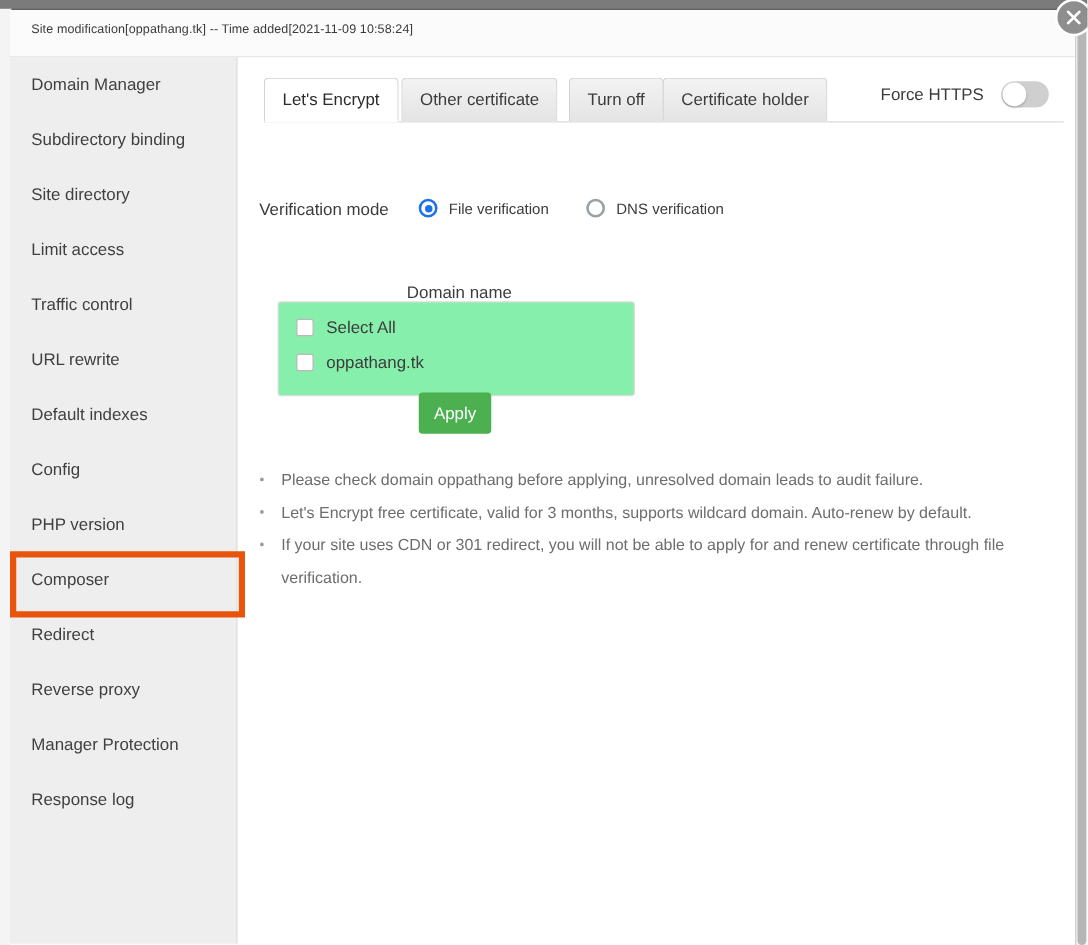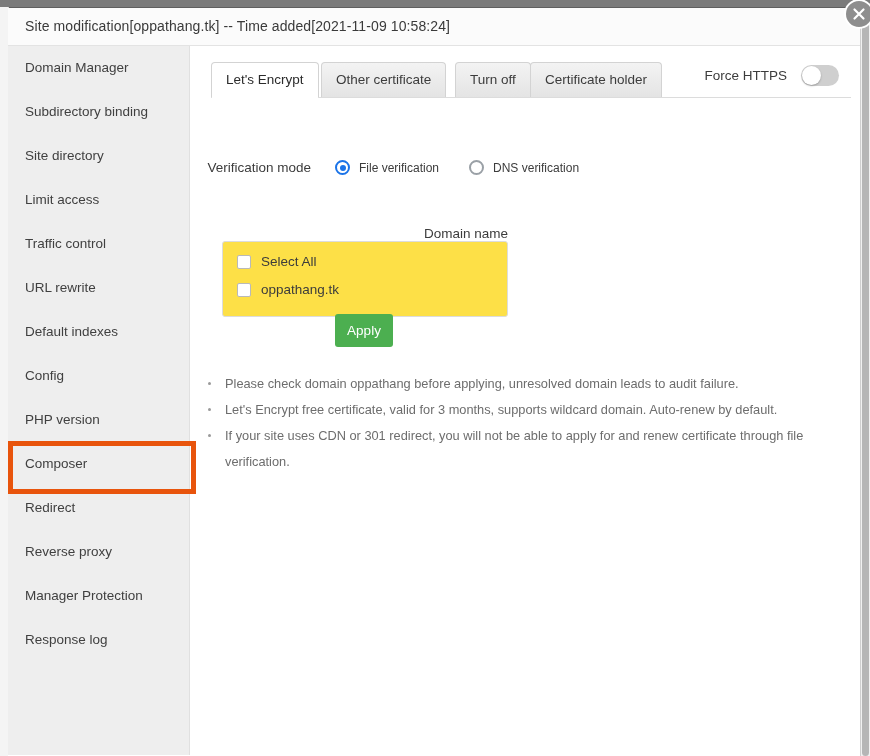--- a/index.html
+++ b/index.html
@@ -77,21 +77,21 @@
     position: relative;
     height: 38px;
     background: #fbfbfb;
     border-bottom: 1px solid #e3e3e3;
     box-sizing: border-box;
   }
   .dialog-title {
     position: absolute;
     left: 17px;
     top: 10px;
-    font-size: 14px;
+    font-size: 10px;
     color: #3a3a3a;
     white-space: nowrap;
     letter-spacing: 0.1px;
   }
 
   .close-btn {
     position: absolute;
     left: 836px;
     top: -9px;
     width: 30px;
@@ -228,21 +228,21 @@
     height: 19px;
     border-radius: 50%;
     background: #ffffff;
     box-shadow: 0 1px 2px rgba(0,0,0,0.25);
   }
 
   
   .form-row {
     position: absolute;
     display: flex;
-    align-items: flex-end;
+    align-items: center;
   }
   .form-label {
     width: 113px;
     text-align: right;
     font-size: 13.5px;
     color: #3c3c3c;
     white-space: nowrap;
     padding-top: 2px;
   }
   .row-verification { left: 7px; top: 112px; }
@@ -281,21 +281,21 @@
     background: #1a73e8;
   }
   .radio-text { font-size: 12px; color: #3c3c3c; white-space: nowrap; }
 
   .domain-box {
     margin-left: 24px;
     width: 286px;
     height: 76px;
     border: 1px solid #dcdcdc;
     border-radius: 3px;
-    background: #fde047;
+    background: #86efac;
     box-sizing: border-box;
     padding: 12px 0 0 14px;
   }
   .check-row {
     display: flex;
     align-items: center;
     gap: 10px;
     margin-bottom: 13px;
     cursor: pointer;
   }

